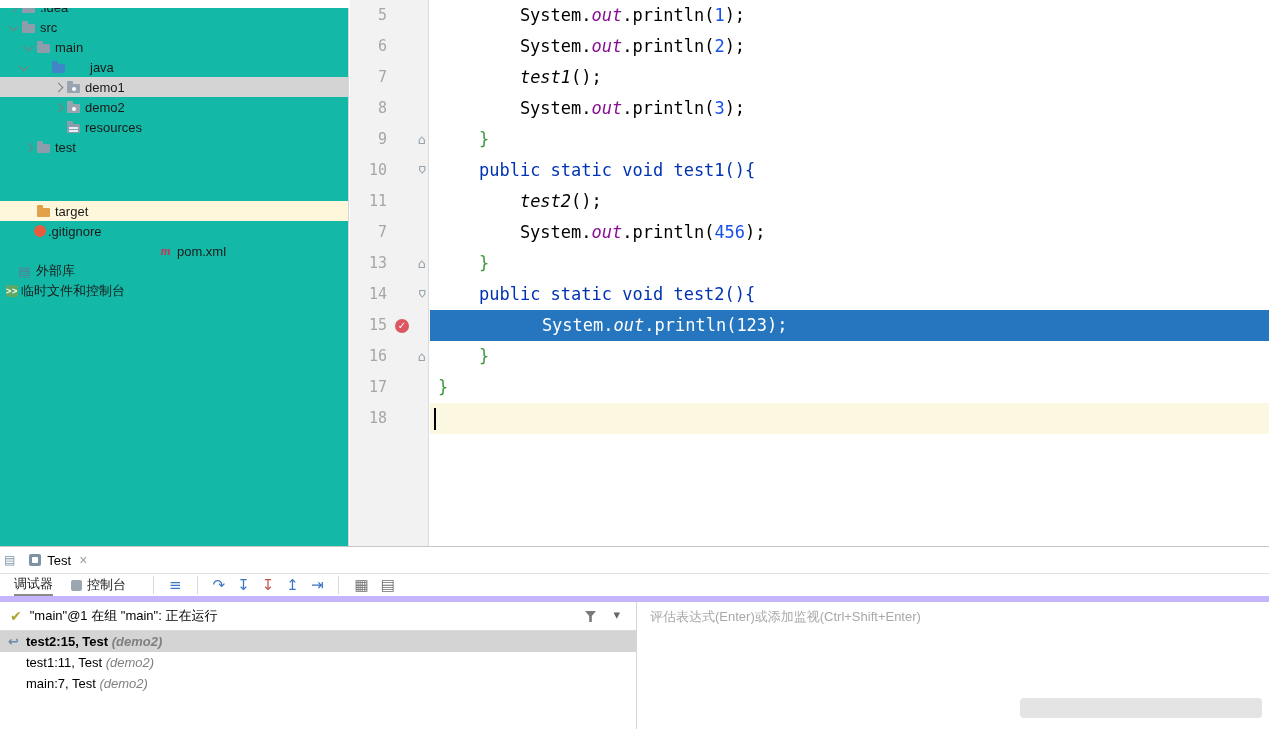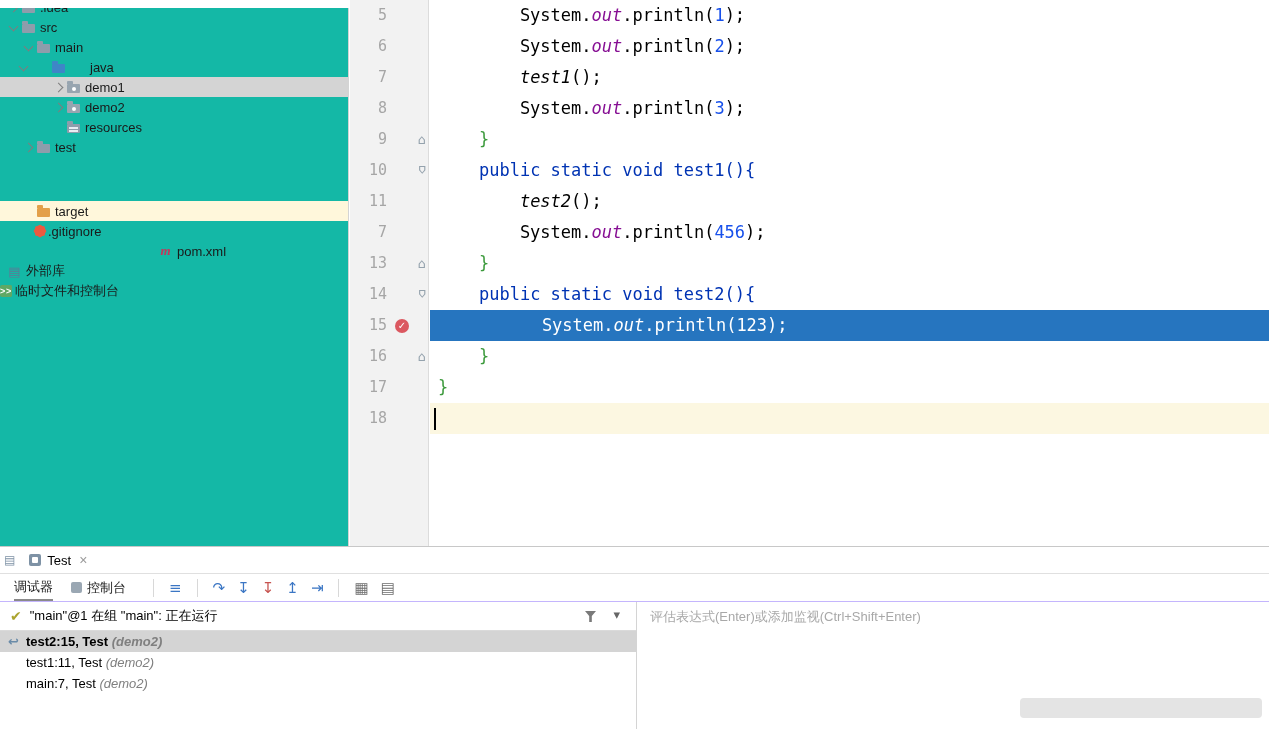--- a/index.html
+++ b/index.html
@@ -74,21 +74,21 @@
   .debug { position:absolute; left:0; top:546px; width:1269px; height:183px;
     background:#fff; border-top:1px solid #C8C8C8; font-size:13px; }
   .dbg-tabrow { height:27px; display:flex; align-items:center; border-bottom:1px solid #E0E0E0; }
   .tw-icon { margin:0 6px 0 4px; color:#7E92A5; font-size:12px; }
   .win-tab { display:flex; align-items:center; gap:6px; padding:0 8px; height:100%; cursor:default; }
   .mini-ic { width:12px; height:12px; background:#7E92A5; border-radius:2px; position:relative; }
   .mini-ic::after { content:""; position:absolute; left:3px; top:3px; width:6px; height:6px;
     background:#fff; border-radius:1px; }
   .win-tab .close { color:#9B9B9B; font-size:14px; margin-left:2px; }
 
-  .dbg-toolbar { height:28px; display:flex; align-items:center; border-bottom:1px solid #c4b5fd;
+  .dbg-toolbar { height:28px; display:flex; align-items:center; border-bottom:6px solid #c4b5fd;
     padding-left:14px; }
   .dtab { margin-right:18px; color:#1A1A1A; display:flex; align-items:center; gap:5px; height:100%;
     cursor:default; }
   .dtab.on { border-bottom:2px solid #8A8A8A; }
   .mini-ic2 { width:11px; height:11px; background:#9AA7B3; border-radius:2px; }
   .vsep { width:1px; height:18px; background:#D8D8D8; margin:0 9px; flex:none; }
   .tbicon { font-size:15px; margin:0 6px; font-family:"DejaVu Sans", sans-serif; cursor:default; }
 
   .dbg-body { display:flex; height:128px; }
   .dbg-left { width:637px; flex:none; border-right:1px solid #D4D4D4; }
@@ -185,25 +185,25 @@
           <span class="ticon icon-git">
             <span class="icon-git"></span>
           </span>
           <span class="tlabel">.gitignore</span>
         </div>
         <div class="trow" style="padding-left: 21px; justify-content: center;">
           <span class="spacer"></span>
           <span class="ticon icon-maven"></span>
           <span class="tlabel">pom.xml</span>
         </div>
-        <div class="trow" style="padding-left: 6px;">
+        <div class="trow" style="padding-left: 16px;">
           <span class="ticon icon-library"></span>
           <span class="tlabel">外部库</span>
         </div>
-        <div class="trow" style=" text-align: center;">
+        <div class="trow" style="padding-left: 6px; text-align: center;">
           <span class="ticon icon-console">
             <span class="icon-console"></span>
           </span>
           <span class="tlabel">临时文件和控制台</span>
         </div>
       </div>
   </aside>
 
   <main class="editor">
     <div class="gutterbg"></div>

